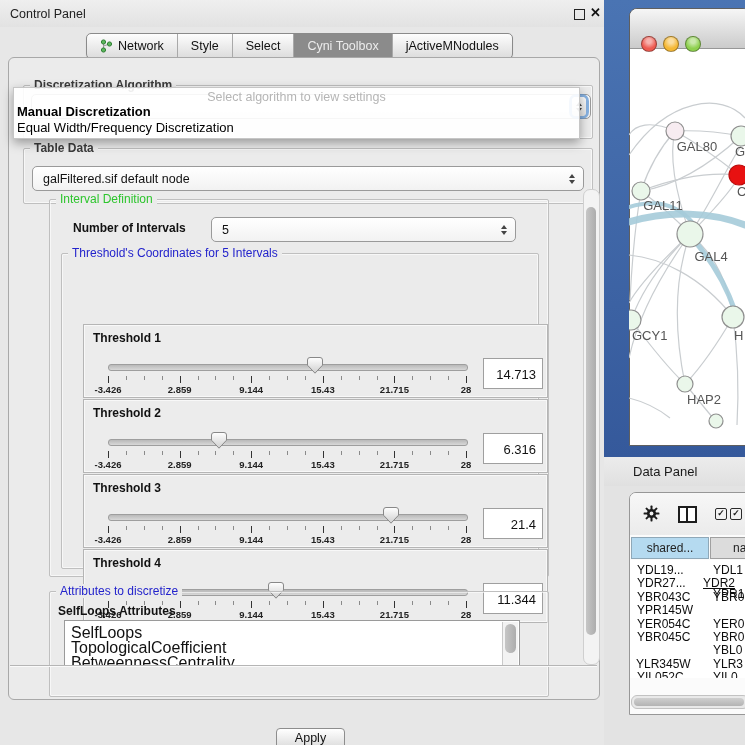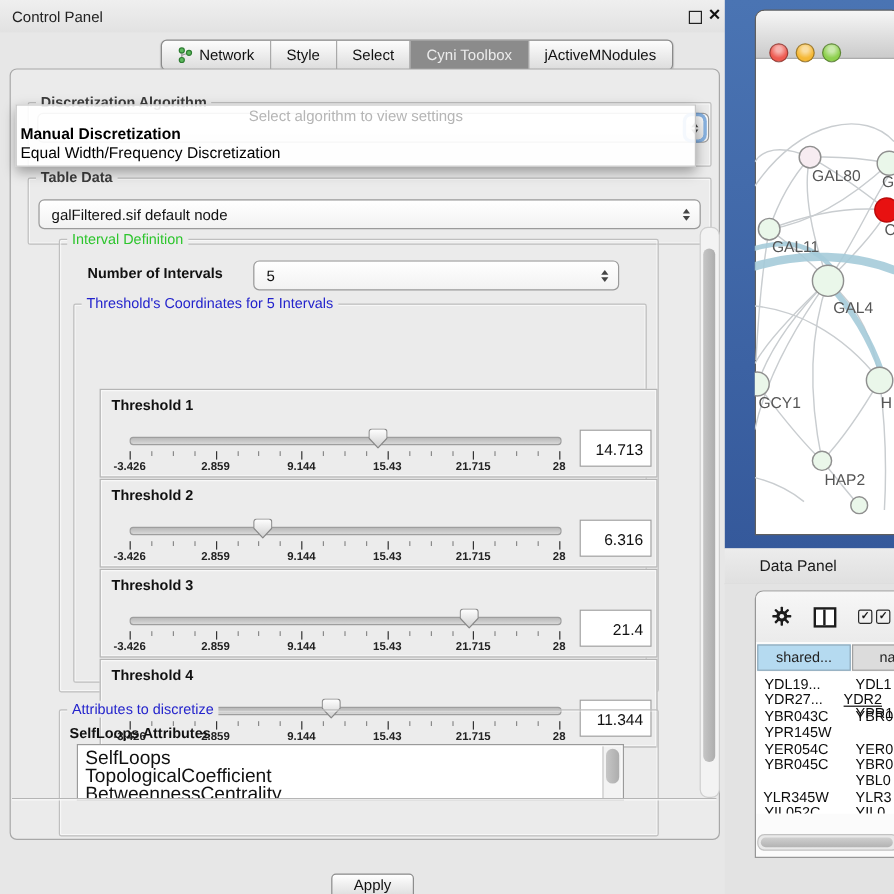--- a/index.html
+++ b/index.html
@@ -8,21 +8,21 @@
   .abs{position:absolute;}
 
   
   .cp-titlebar{left:0;top:0;width:604px;height:27px;background:linear-gradient(#efefef,#e2e2e2);}
   .cp-title{left:10px;top:7px;font-size:12.5px;color:#222;}
   .float-btn{left:574px;top:9px;width:9px;height:9px;border:1.7px solid #222;background:transparent;}
   .close-btn{left:590px;top:5px;font-size:13px;font-weight:bold;color:#111;}
 
   
   .seg-group{display:flex;height:24px;border:1px solid #8a8a8a;border-radius:5px;overflow:hidden;
-             background:linear-gradient(#fdfdfd,#dcdcdc);box-shadow:0 1px 1px rgba(0,0,0,.15);margin-left:48px;}
+             background:linear-gradient(#fdfdfd,#dcdcdc);box-shadow:0 1px 1px rgba(0,0,0,.15);}
   .seg{display:flex;align-items:center;justify-content:center;padding:0 13px;font-size:12.5px;
        color:#111;border-right:1px solid #a9a9a9;white-space:nowrap;}
   .seg:last-child{border-right:none;}
   .seg.selected{background:#8b8b8b;color:#ececec;}
   .seg .ticon{margin-right:5px;display:inline-flex;}
 
   
   .main-panel{left:8px;top:57px;width:590px;height:641px;background:#ebebeb;
               border:1px solid #a8a8a8;border-radius:6px;}
 

